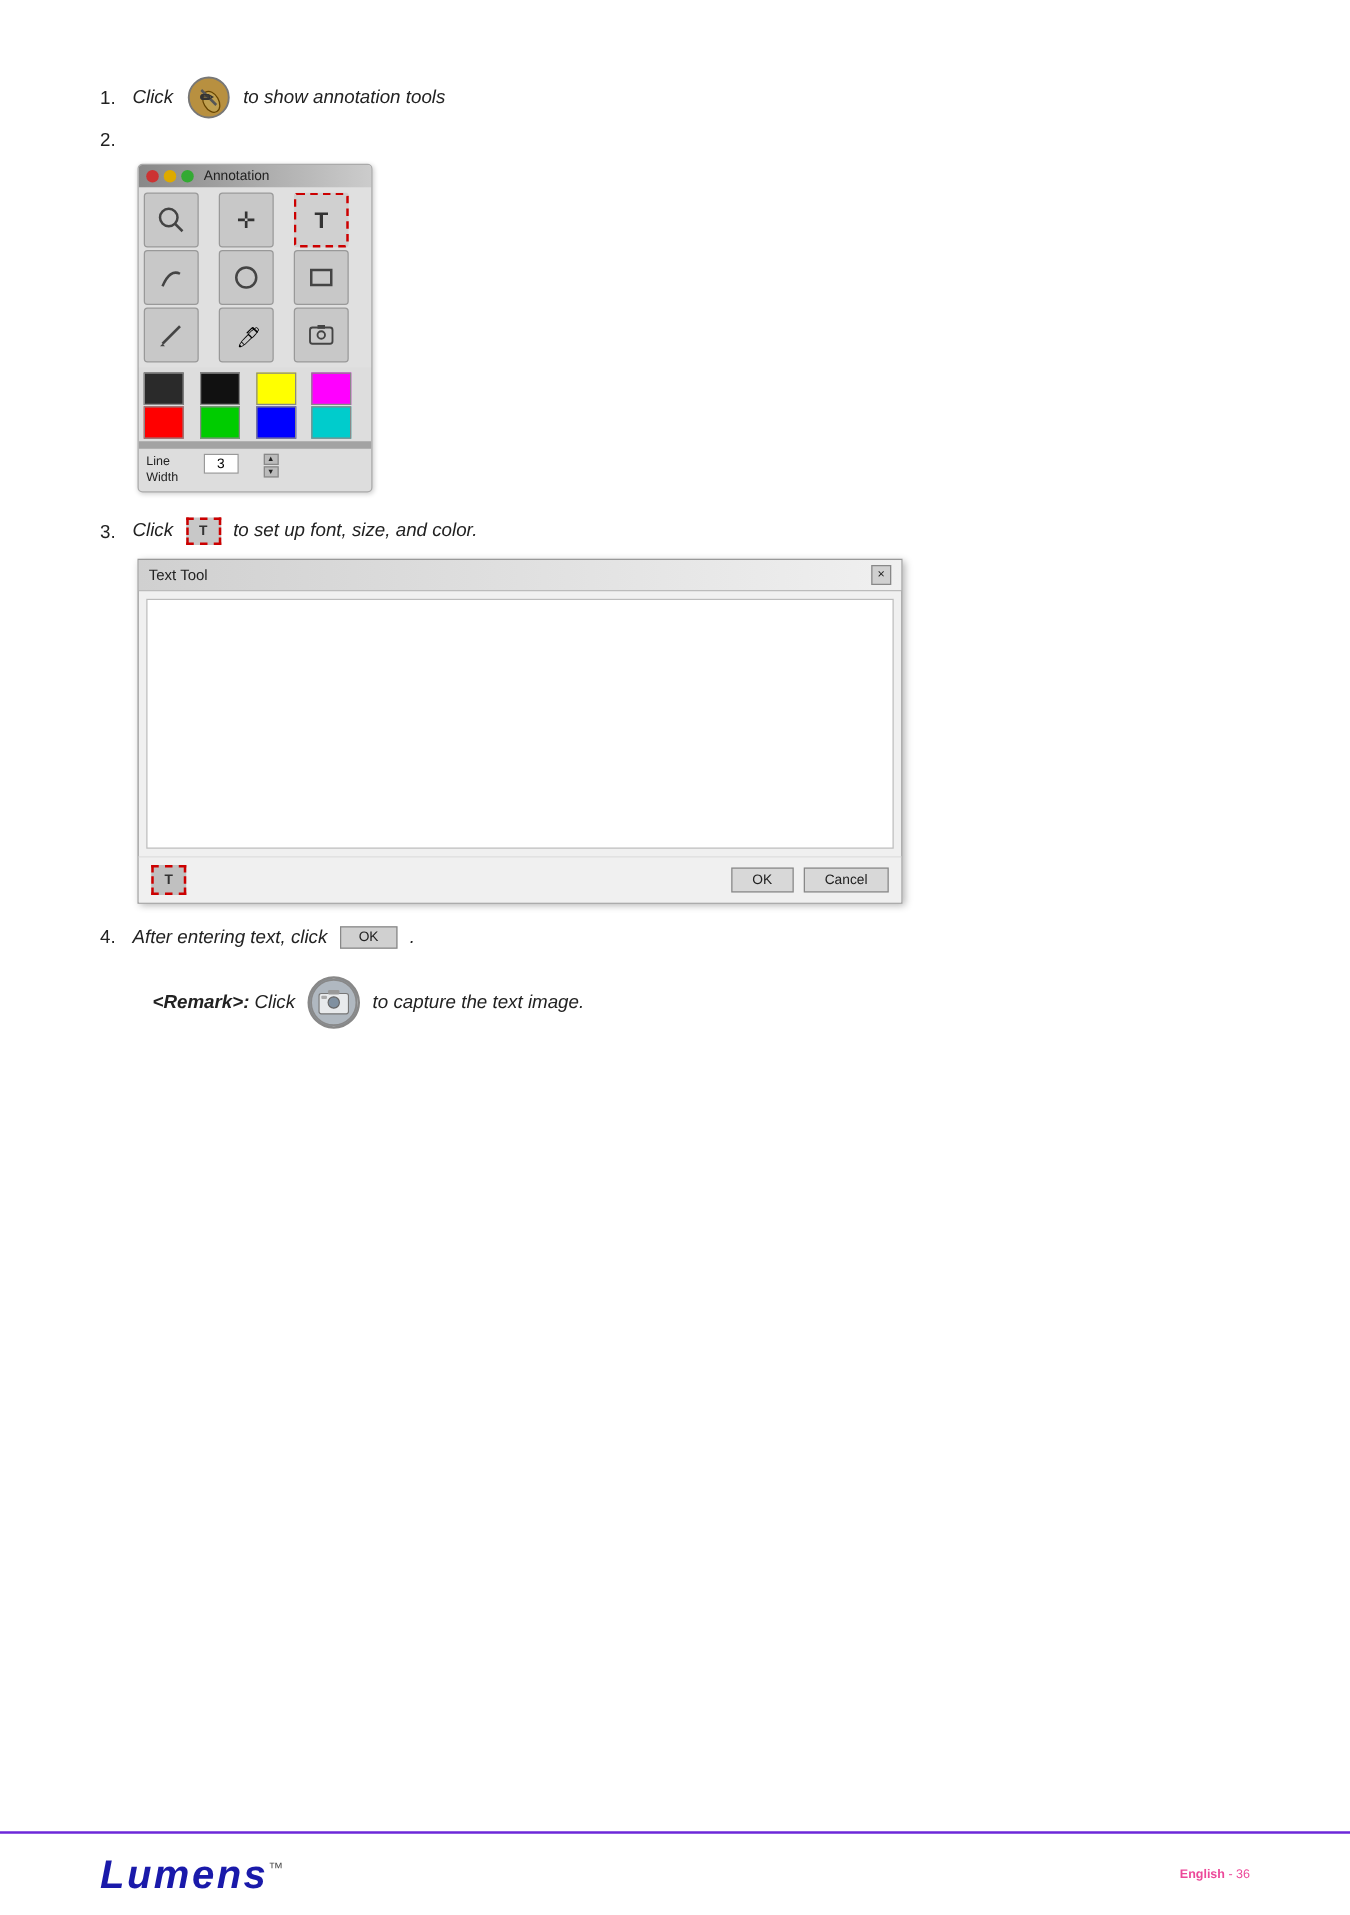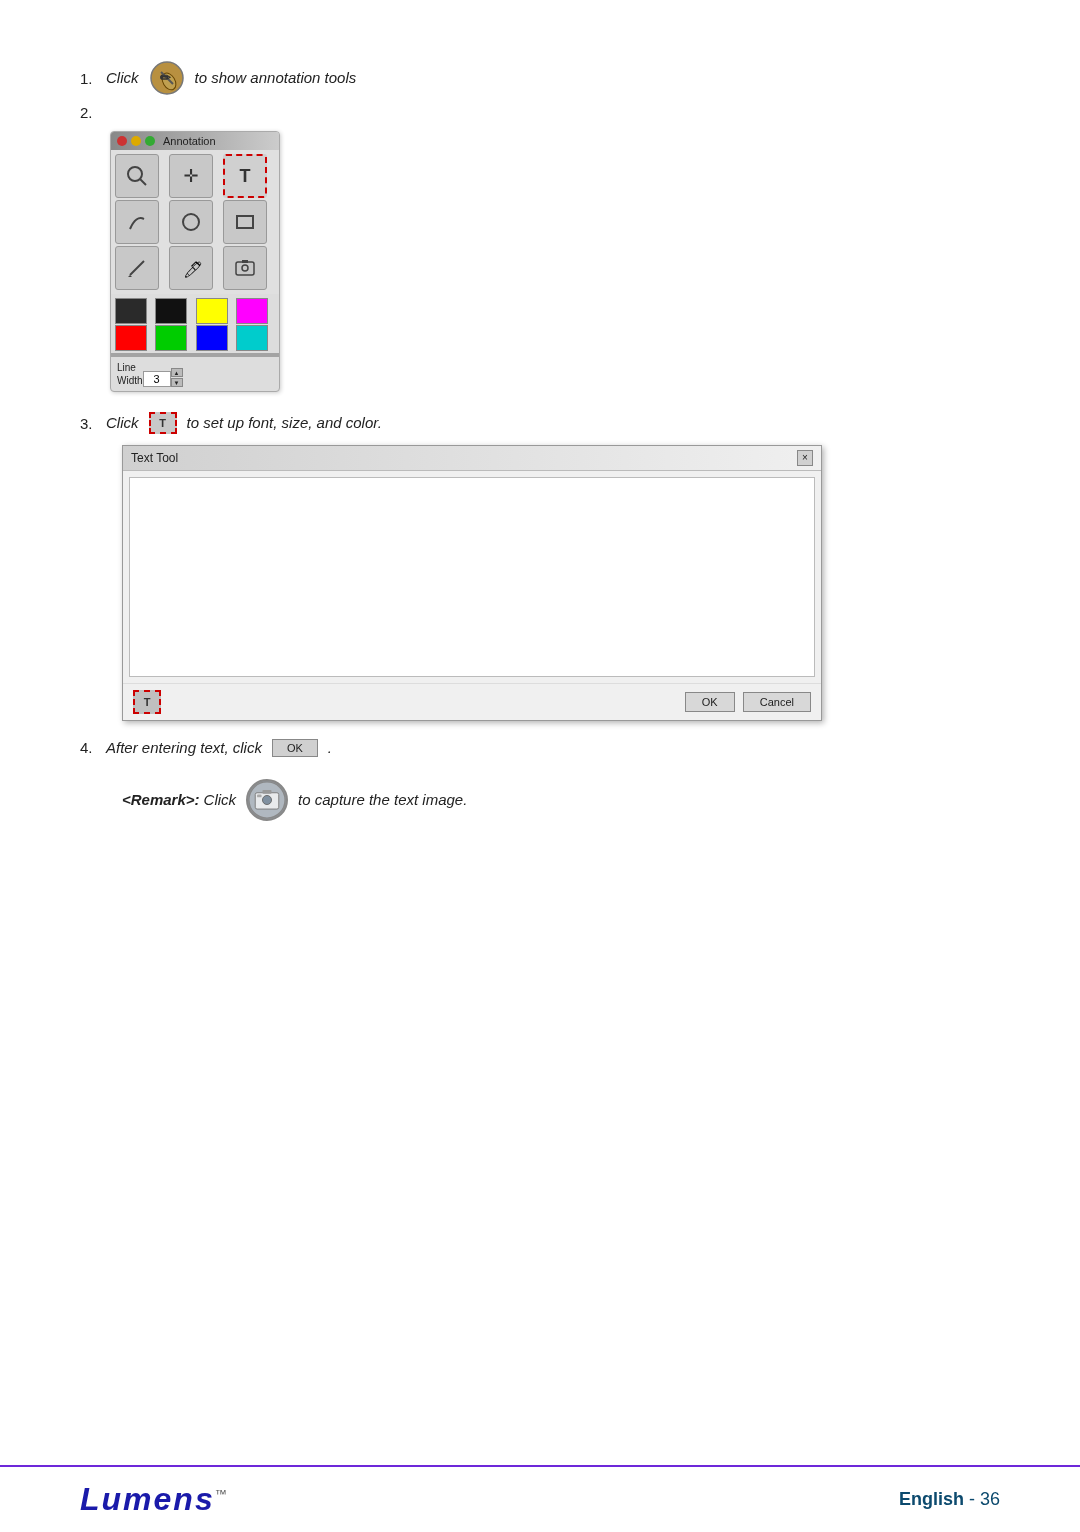--- a/index.html
+++ b/index.html
@@ -36,21 +36,21 @@
       display: inline-flex;
       align-items: center;
       justify-content: center;
       vertical-align: middle;
       margin: 0 4px;
     }
     
     .annotation-toolbar {
       border: 1px solid #aaa;
       background: #ddd;
-      width: 170px;
+      width: 188px;
       margin: 10px 17px 10px 30px;
       border-radius: 4px;
       overflow: hidden;
       box-shadow: 1px 1px 4px rgba(0,0,0,0.2);
     }
     .toolbar-titlebar {
       background: linear-gradient(to right, #888, #ccc);
       display: flex;
       align-items: center;
       padding: 3px 6px;
@@ -91,25 +91,25 @@
       grid-template-columns: repeat(4, 1fr);
       gap: 1px;
       padding: 4px 4px 2px 4px;
     }
     .color-swatch {
       width: 32px; height: 26px;
       border: 1px solid #888;
     }
     .toolbar-linewidth {
       display: flex;
-      align-items: flex-end;
+      align-items: flex-start;
       padding: 4px 6px;
       font-size: 11px;
-      gap: 0;
-      border-top: 4px solid #a3a3a3;
+      gap: 20px;
+      border-top: 6px solid #a3a3a3;
     }
     .linewidth-input {
       border: 1px solid #999;
       background: white;
       font-size: 11px;
       width: 28px;
       text-align: center;
       padding: 1px;
     }
     .linewidth-spinner {
@@ -139,22 +139,22 @@
       font-size: 12px;
       font-weight: bold;
       color: #333;
       vertical-align: middle;
       margin: 0 4px;
     }
     
     .text-tool-dialog {
       border: 1px solid #999;
       background: #f0f0f0;
-      width: 700px;
-      margin: 10px 0 10px 42px;
+      width: 612px;
+      margin: 10px 0 10px 30px;
       box-shadow: 2px 2px 6px rgba(0,0,0,0.3);
     }
     .dialog-titlebar {
       background: linear-gradient(to right, #d0d0d0, #f0f0f0);
       display: flex;
       align-items: center;
       justify-content: space-between;
       padding: 4px 8px;
       border-bottom: 1px solid #bbb;
     }
@@ -267,22 +267,22 @@
       font-family: 'Arial Black', Arial, sans-serif;
     }
     .lumens-logo sup {
       font-size: 12px;
       font-weight: normal;
       font-style: normal;
       color: #555;
       vertical-align: super;
     }
     .footer-right {
-      font-size: 18px;
-      color: #0c4a6e;
+      font-size: 10px;
+      color: #ec4899;
     }
     .step-row {
       display: flex;
       align-items: center;
       gap: 6px;
       margin-bottom: 8px;
     }
     .step3-row {
       display: flex;
       align-items: center;

